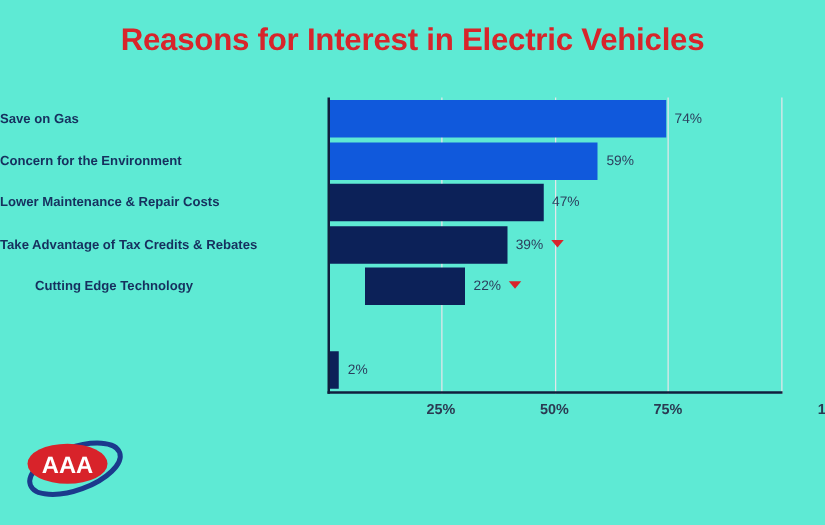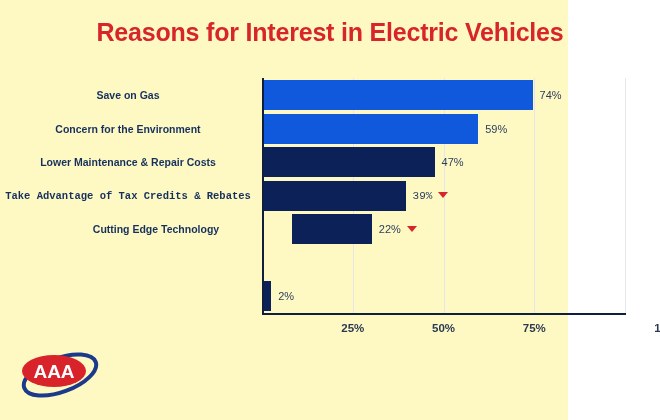--- a/index.html
+++ b/index.html
@@ -10,23 +10,23 @@
     width: 660px;
     height: 420px;
     background: #ffffff;
     font-family: "Liberation Sans", sans-serif;
     overflow: hidden;
     position: relative;
   }
 
   #page {
     position: relative;
-    width: 568px;
+    width: 660px;
     height: 420px;
-    background: #fef9c3;
+    background: #5eead4;
   }
 
   
   .chart-title {
     position: absolute;
     left: 0;
     top: 18px;
     width: 660px;
     text-align: center;
     font-size: 25px;
@@ -95,21 +95,21 @@
     width: 660px;
     height: 30px;
     display: flex;
     align-items: center;
   }
 
   .cat-label {
     position: absolute;
     left: 0;
     width: 256px;
-    text-align: center;
+    text-align: left;
     font-size: 10.5px;
     font-weight: bold;
     color: #16305e;
     line-height: 30px;
     white-space: nowrap;
   }
 
   .bar-wrap {
     position: absolute;
     left: 264px;
@@ -205,21 +205,21 @@
           <div class="val-label">59%</div>
         </div>
       </div>
       <div class="row" style="top: 75px;">
         <div class="cat-label">Lower Maintenance &amp; Repair Costs</div>
         <div class="bar-wrap">
           <div class="bar" style="width: 170.61px; background: rgb(12, 33, 88);"></div>
           <div class="val-label">47%</div>
         </div>
       </div>
-      <div class="row" style="top: 108.5px; font-family: Liberation Mono, monospace;">
+      <div class="row" style="top: 108.5px;">
         <div class="cat-label">Take Advantage of Tax Credits &amp; Rebates</div>
         <div class="bar-wrap">
           <div class="bar" style="width: 141.57px; background: rgb(12, 33, 88);"></div>
           <div class="val-label">39%<span class="marker" style="border-top-color: rgb(215, 37, 43);"></span></div>
         </div>
       </div>
       <div class="row" style="top: 142px; margin-left: 28px;">
         <div class="cat-label">Cutting Edge Technology</div>
         <div class="bar-wrap">
           <div class="bar" style="width: 79.86px; background: rgb(12, 33, 88);"></div>

